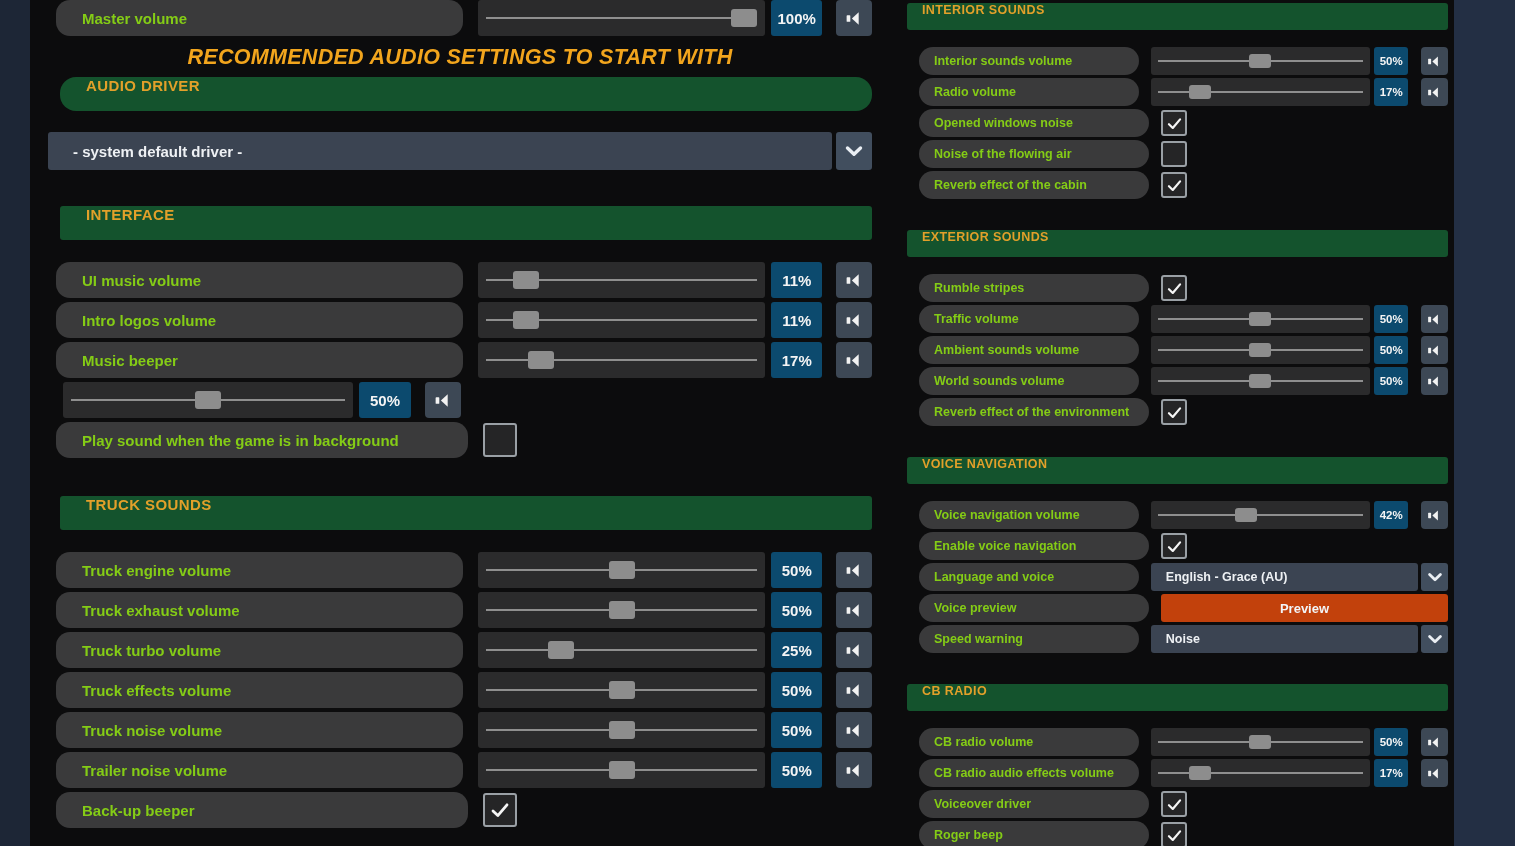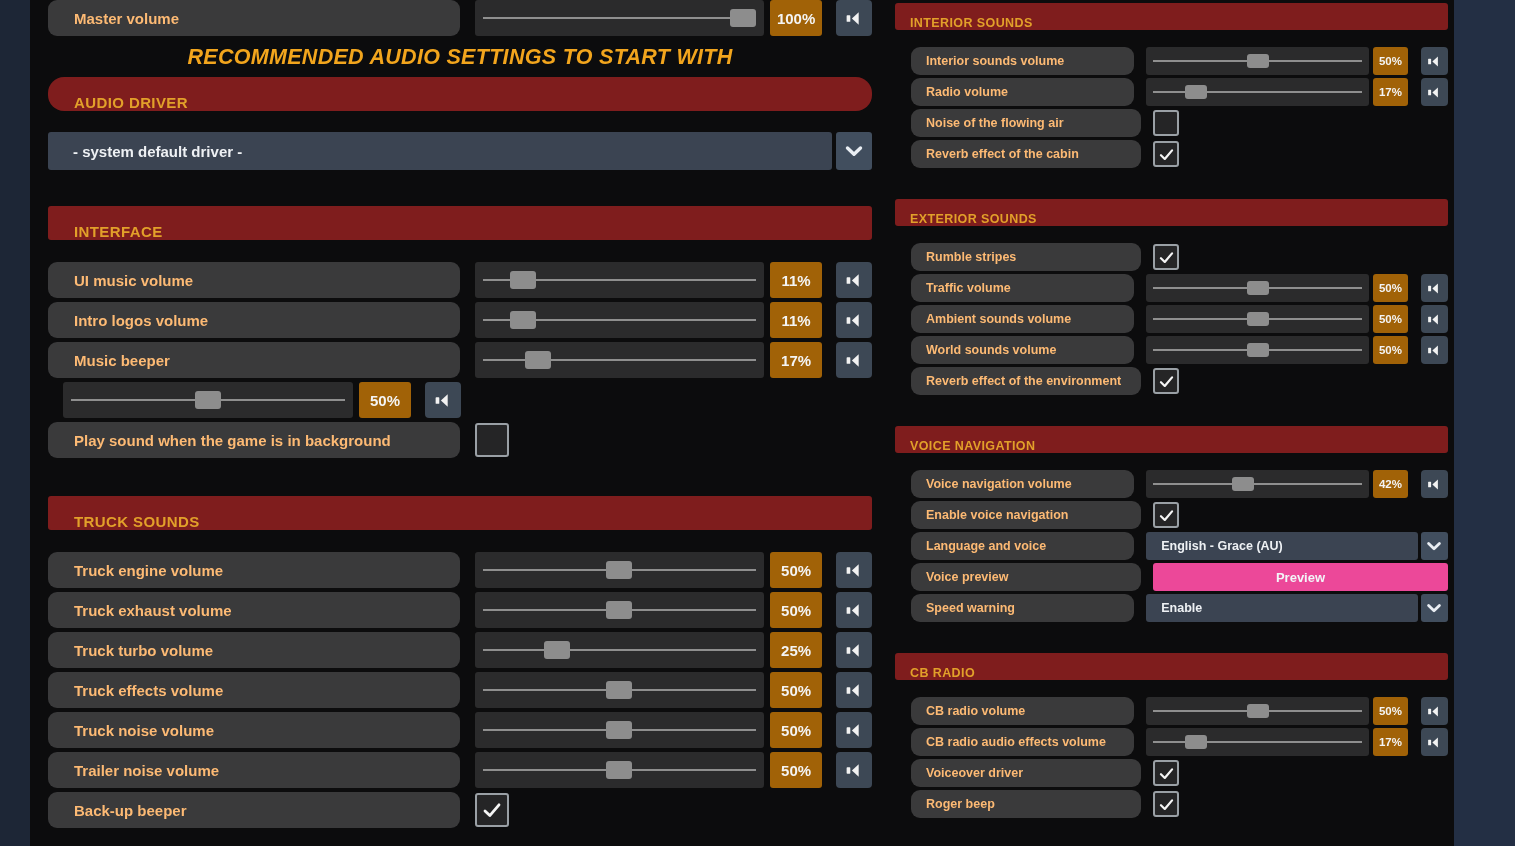--- a/index.html
+++ b/index.html
@@ -20,58 +20,58 @@
 
   .title {
     margin-top:7px; height:29px;
     display:flex; align-items:center; justify-content:center;
     color:#f2a51d; font-size:21.5px; font-weight:bold; letter-spacing:.3px;
     white-space:nowrap;
     font-style:italic;
   }
 
   .hdr {
-    background:#7f1d1d; border-radius:3px;
-    display:flex; align-items:flex-end;
-    color:#e2a02a; font-weight:bold; letter-spacing:.4px;
+    background:#14532d; border-radius:3px;
+    display:flex; align-items:flex-start;
+    color:#e2a02a; font-weight:bold; letter-spacing:.4px;margin-left:12px;
   }
   .hdr.L { height:34px; padding-left:26px; font-size:15px; }
   .hdr.R { height:27px; padding-left:15px; font-size:12.5px; }
   .hdr-audio     { margin-top:5px;border-radius:16px;  }
   .hdr-interface { margin-top:36px; }
   .hdr-truck     { margin-top:38px; }
   .hdr-interior  { margin-top:3px;  }
   .hdr-gap       { margin-top:31px; }
   .rows { margin-top:22px; }
   .rows.R { margin-top:17px;padding-left:16px; }
 
   .row { display:flex; align-items:center; }
   .row.L { height:36px; margin-bottom:4px; }
   .row.R { height:28px; margin-bottom:3px; }
 
   .lbl {
-    background:#3a3a3b; border-radius:9px; height:100%;
+    background:#3a3a3b; border-radius:14px; height:100%;
     display:flex; align-items:center;
-    font-weight:bold; color:#fdba74; white-space:nowrap; overflow:hidden;
+    font-weight:bold; color:#84cc16; white-space:nowrap; overflow:hidden;margin-left:8px;
   }
   .row.L .lbl { width:412px; padding-left:26px; font-size:15px; }
   .row.R .lbl { width:230px; padding-left:15px; font-size:12.5px; }
 
   .slider { position:relative; background:#2b2b2c; border-radius:3px; height:100%; }
   .row.L .slider { width:290px; margin-left:15px; }
   .row.R .slider { width:230px; margin-left:12px; }
   .track { position:absolute; top:50%; height:2px; margin-top:-1px; background:#8f8f8f; }
   .row.L .track { left:8px; right:8px; }
   .row.R .track { left:7px; right:7px; }
   .handle { position:absolute; top:50%; transform:translateY(-50%); background:#8d8d8d; border-radius:3px; }
   .row.L .handle { width:26px; height:18px; }
   .row.R .handle { width:22px; height:14px; }
 
   .pct {
-    background:#a16207; border-radius:3px; height:100%;
+    background:#0c4a6e; border-radius:3px; height:100%;
     display:flex; align-items:center; justify-content:center;
     font-weight:bold; color:#f4f4f4; white-space:nowrap;
   }
   .row.L .pct { width:52px; margin-left:6px; font-size:15px; }
   .row.R .pct { width:36px; margin-left:4px; font-size:11.5px; }
 
   button { border:none; cursor:pointer; font-family:inherit; }
   .spk {
     background:#3d4855; border-radius:4px; height:100%;
     display:flex; align-items:center; justify-content:center; padding:0;
@@ -102,21 +102,21 @@
   .ddrow { display:flex; align-items:center; margin-top:21px; height:38px; }
   .ddrow .dd { flex:1; padding-left:25px; font-size:15px; }
   .ddrow .chev { width:36px; margin-left:4px; }
   .ddrow .chev svg { width:24px; height:24px; }
   .row.R .dd { width:280px; margin-left:12px; padding-left:15px; font-size:12.5px; }
   .row.R .chev { width:28px; margin-left:3px; }
   .row.R .chev svg { width:20px; height:20px; }
 
   .wbtn {
     flex:1; margin-left:12px; height:100%;
-    background:#ec4899; border-radius:3px;
+    background:#c2410c; border-radius:3px;
     display:flex; align-items:center; justify-content:center;
     color:#f2f5f8; font-weight:bold; font-size:13px;
   }
 </style>
 </head>
 <body>
 
 <div class="strip left"></div>
 <div class="strip right"></div>
 
@@ -344,20 +344,28 @@
         </div>
         <div class="pct">17%</div>
         <button class="spk">
           <svg viewBox="0 0 24 24">
             <rect x="3" y="8.2" width="4.2" height="7.6" rx="0.8" fill="#f2f2f2"></rect>
             <path d="M9 12 L16.8 4.8 V19.2 Z" fill="#f2f2f2"></path>
           </svg>
         </button>
       </div>
       <div class="row R">
+        <div class="lbl">Opened windows noise</div>
+        <div class="checkbox">
+          <svg viewBox="0 0 24 24">
+            <path d="M5 13 L9.8 17.6 L19 6.8" fill="none" stroke="#f5f5f5" stroke-width="2.8" stroke-linecap="round" stroke-linejoin="round"></path>
+          </svg>
+        </div>
+      </div>
+      <div class="row R">
         <div class="lbl">Noise of the flowing air</div>
         <div class="checkbox"></div>
       </div>
       <div class="row R">
         <div class="lbl">Reverb effect of the cabin</div>
         <div class="checkbox">
           <svg viewBox="0 0 24 24">
             <path d="M5 13 L9.8 17.6 L19 6.8" fill="none" stroke="#f5f5f5" stroke-width="2.8" stroke-linecap="round" stroke-linejoin="round"></path>
           </svg>
         </div>
@@ -467,21 +475,21 @@
       </div>
       <div class="row R">
         <div class="lbl">Voice preview</div>
         <button class="wbtn">
           <span>Preview</span>
         </button>
       </div>
       <div class="row R">
         <div class="lbl">Speed warning</div>
         <div class="dd">
-          <span>Enable</span>
+          <span>Noise</span>
         </div>
         <button class="chev">
           <svg viewBox="0 0 24 24">
             <path d="M5.5 9 L12 15.3 L18.5 9" fill="none" stroke="#e9eef3" stroke-width="3.4" stroke-linecap="round" stroke-linejoin="round"></path>
           </svg>
         </button>
       </div>
     </div>
 
   <div class="hdr R hdr-gap">

